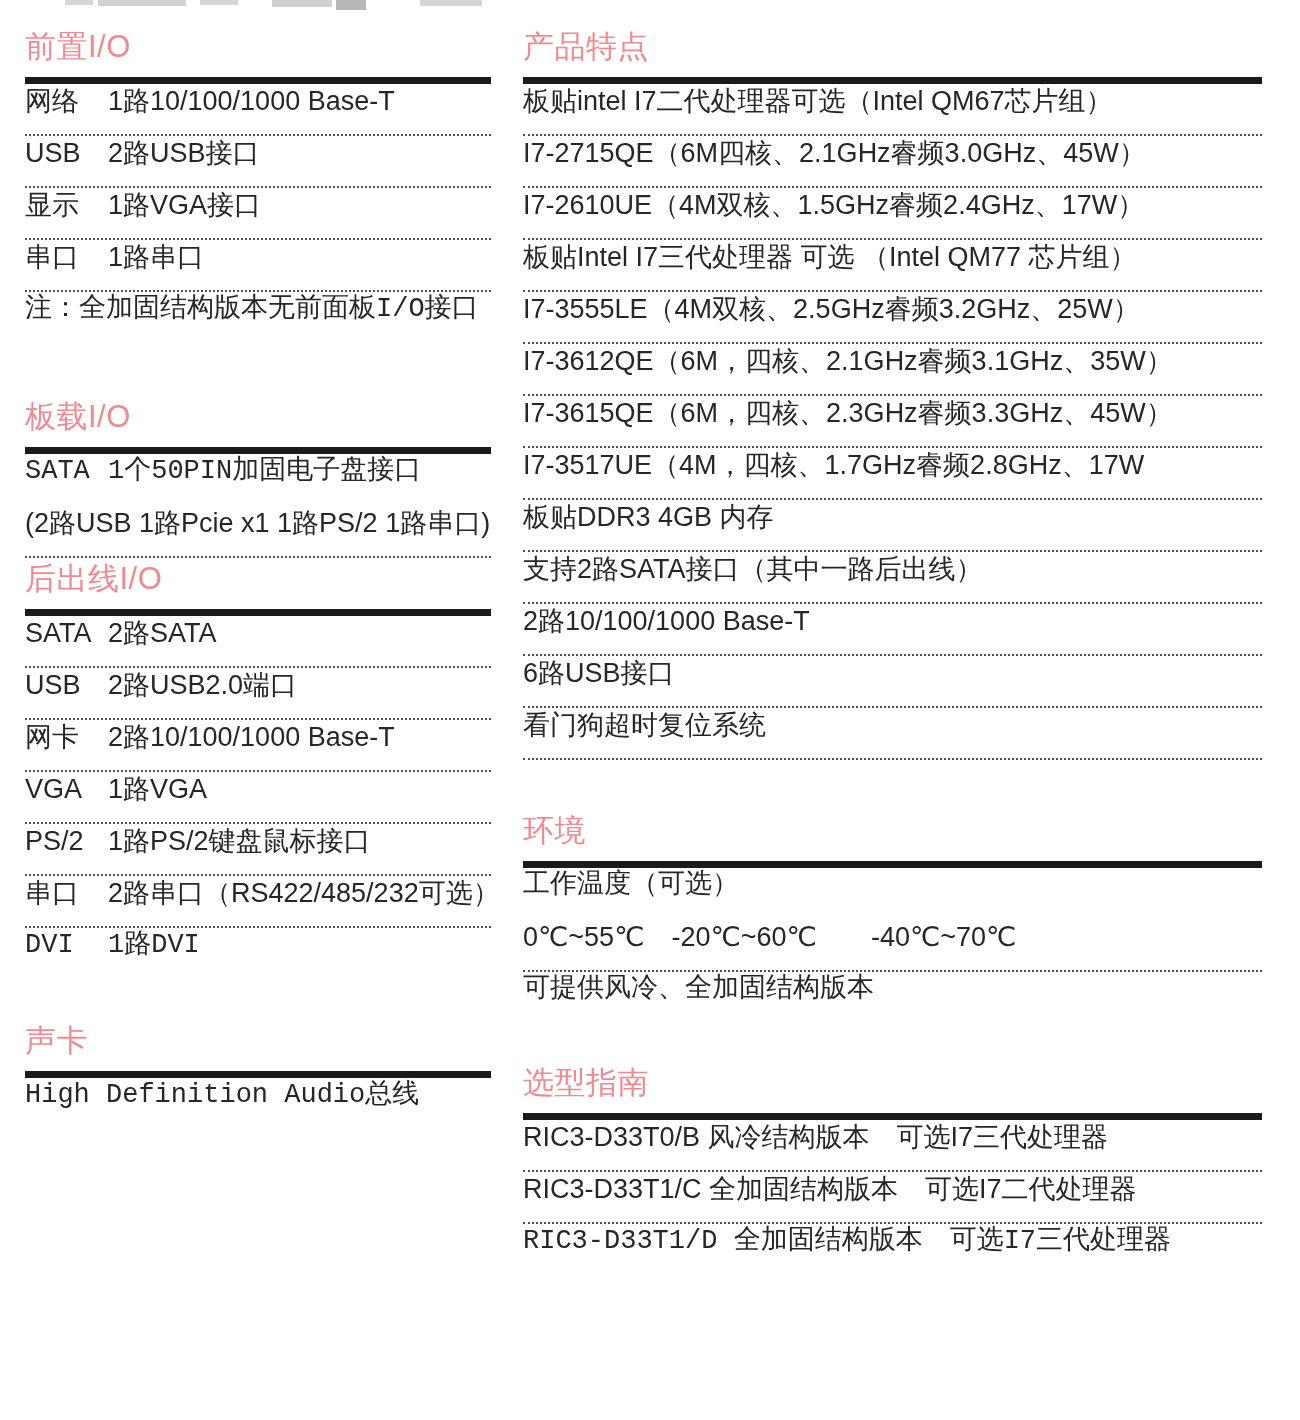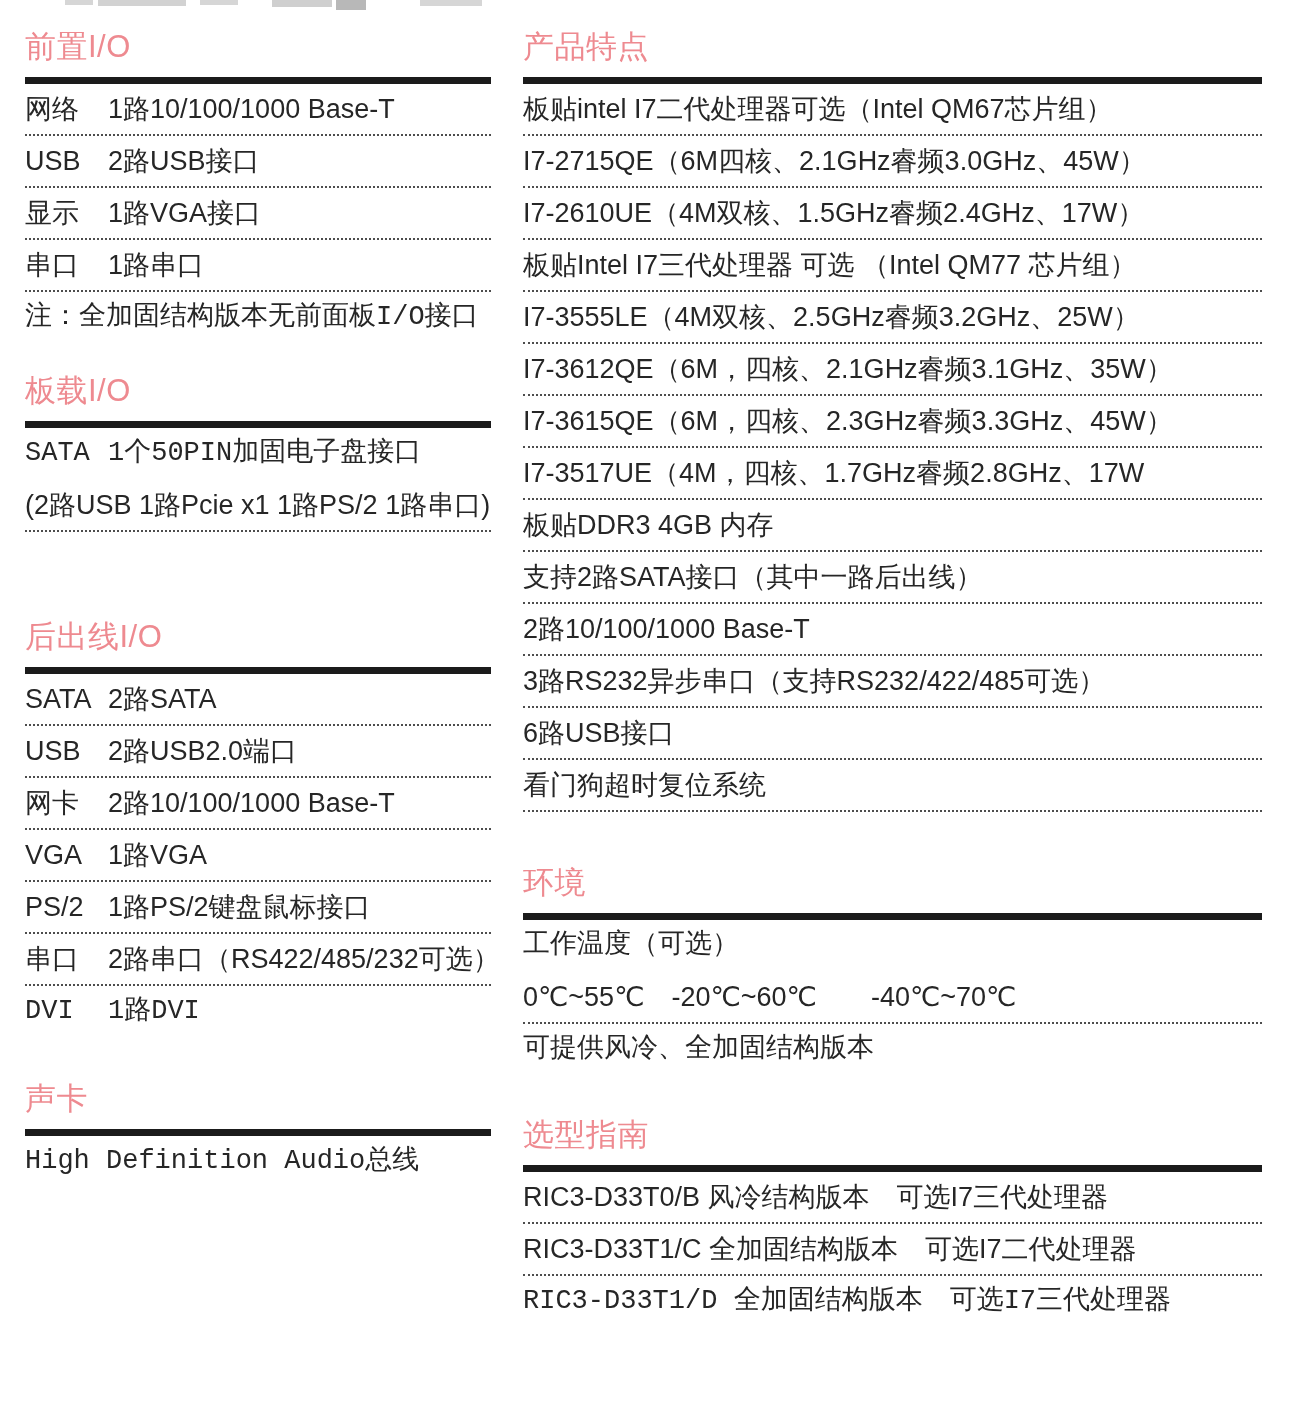--- a/index.html
+++ b/index.html
@@ -47,38 +47,37 @@
     color: #ee8a90;
     letter-spacing: 0.5px;
   }
   .sec-rule {
     height: 7px;
     background: #1b1b1b;
   }
   .rows { width: 100%; }
   .row {
     display: flex;
-    align-items: center;
     height: 50px;
     border-bottom: 2px dotted #4d4d4d;
     font-size: 27px;
     line-height: 34px;
     white-space: nowrap;
   }
   .row.no-dot { border-bottom: 2px solid transparent; font-family: Liberation Mono, monospace; }
   .row-label {
     flex: 0 0 83px;
     color: #262626;
   }
   .row-value { color: #262626; }
 
   
   .col-left  .sec-front   { margin-top: 26px; }
-  .col-left  .sec-onboard { margin-top: 26px; }
-  .col-left  .sec-rear    { margin-top: 84px; }
+  .col-left  .sec-onboard { margin-top: 52px; }
+  .col-left  .sec-rear    { }
   .col-left  .sec-audio   { margin-top: 40px; }
   .col-right .sec-feat    { margin-top: 26px; }
   .col-right .sec-env     { margin-top: 50px; }
   .col-right .sec-select  { margin-top: 38px; }
 </style>
 </head>
 <body>
 
 <div class="page">
 
@@ -213,23 +212,20 @@
           <div class="row">
             <span class="row-value">板贴DDR3 4GB 内存</span>
           </div>
           <div class="row">
             <span class="row-value">支持2路SATA接口（其中一路后出线）</span>
           </div>
           <div class="row">
             <span class="row-value">2路10/100/1000 Base-T</span>
           </div>
           <div class="row">
-            <span class="row-value">3路RS232异步串口（支持RS232/422/485可选）</span>
-          </div>
-          <div class="row">
             <span class="row-value">6路USB接口</span>
           </div>
           <div class="row">
             <span class="row-value">看门狗超时复位系统</span>
           </div>
         </div>
     </section>
 
     <section class="sec sec-env">
       <h2 class="sec-title">环境</h2>

